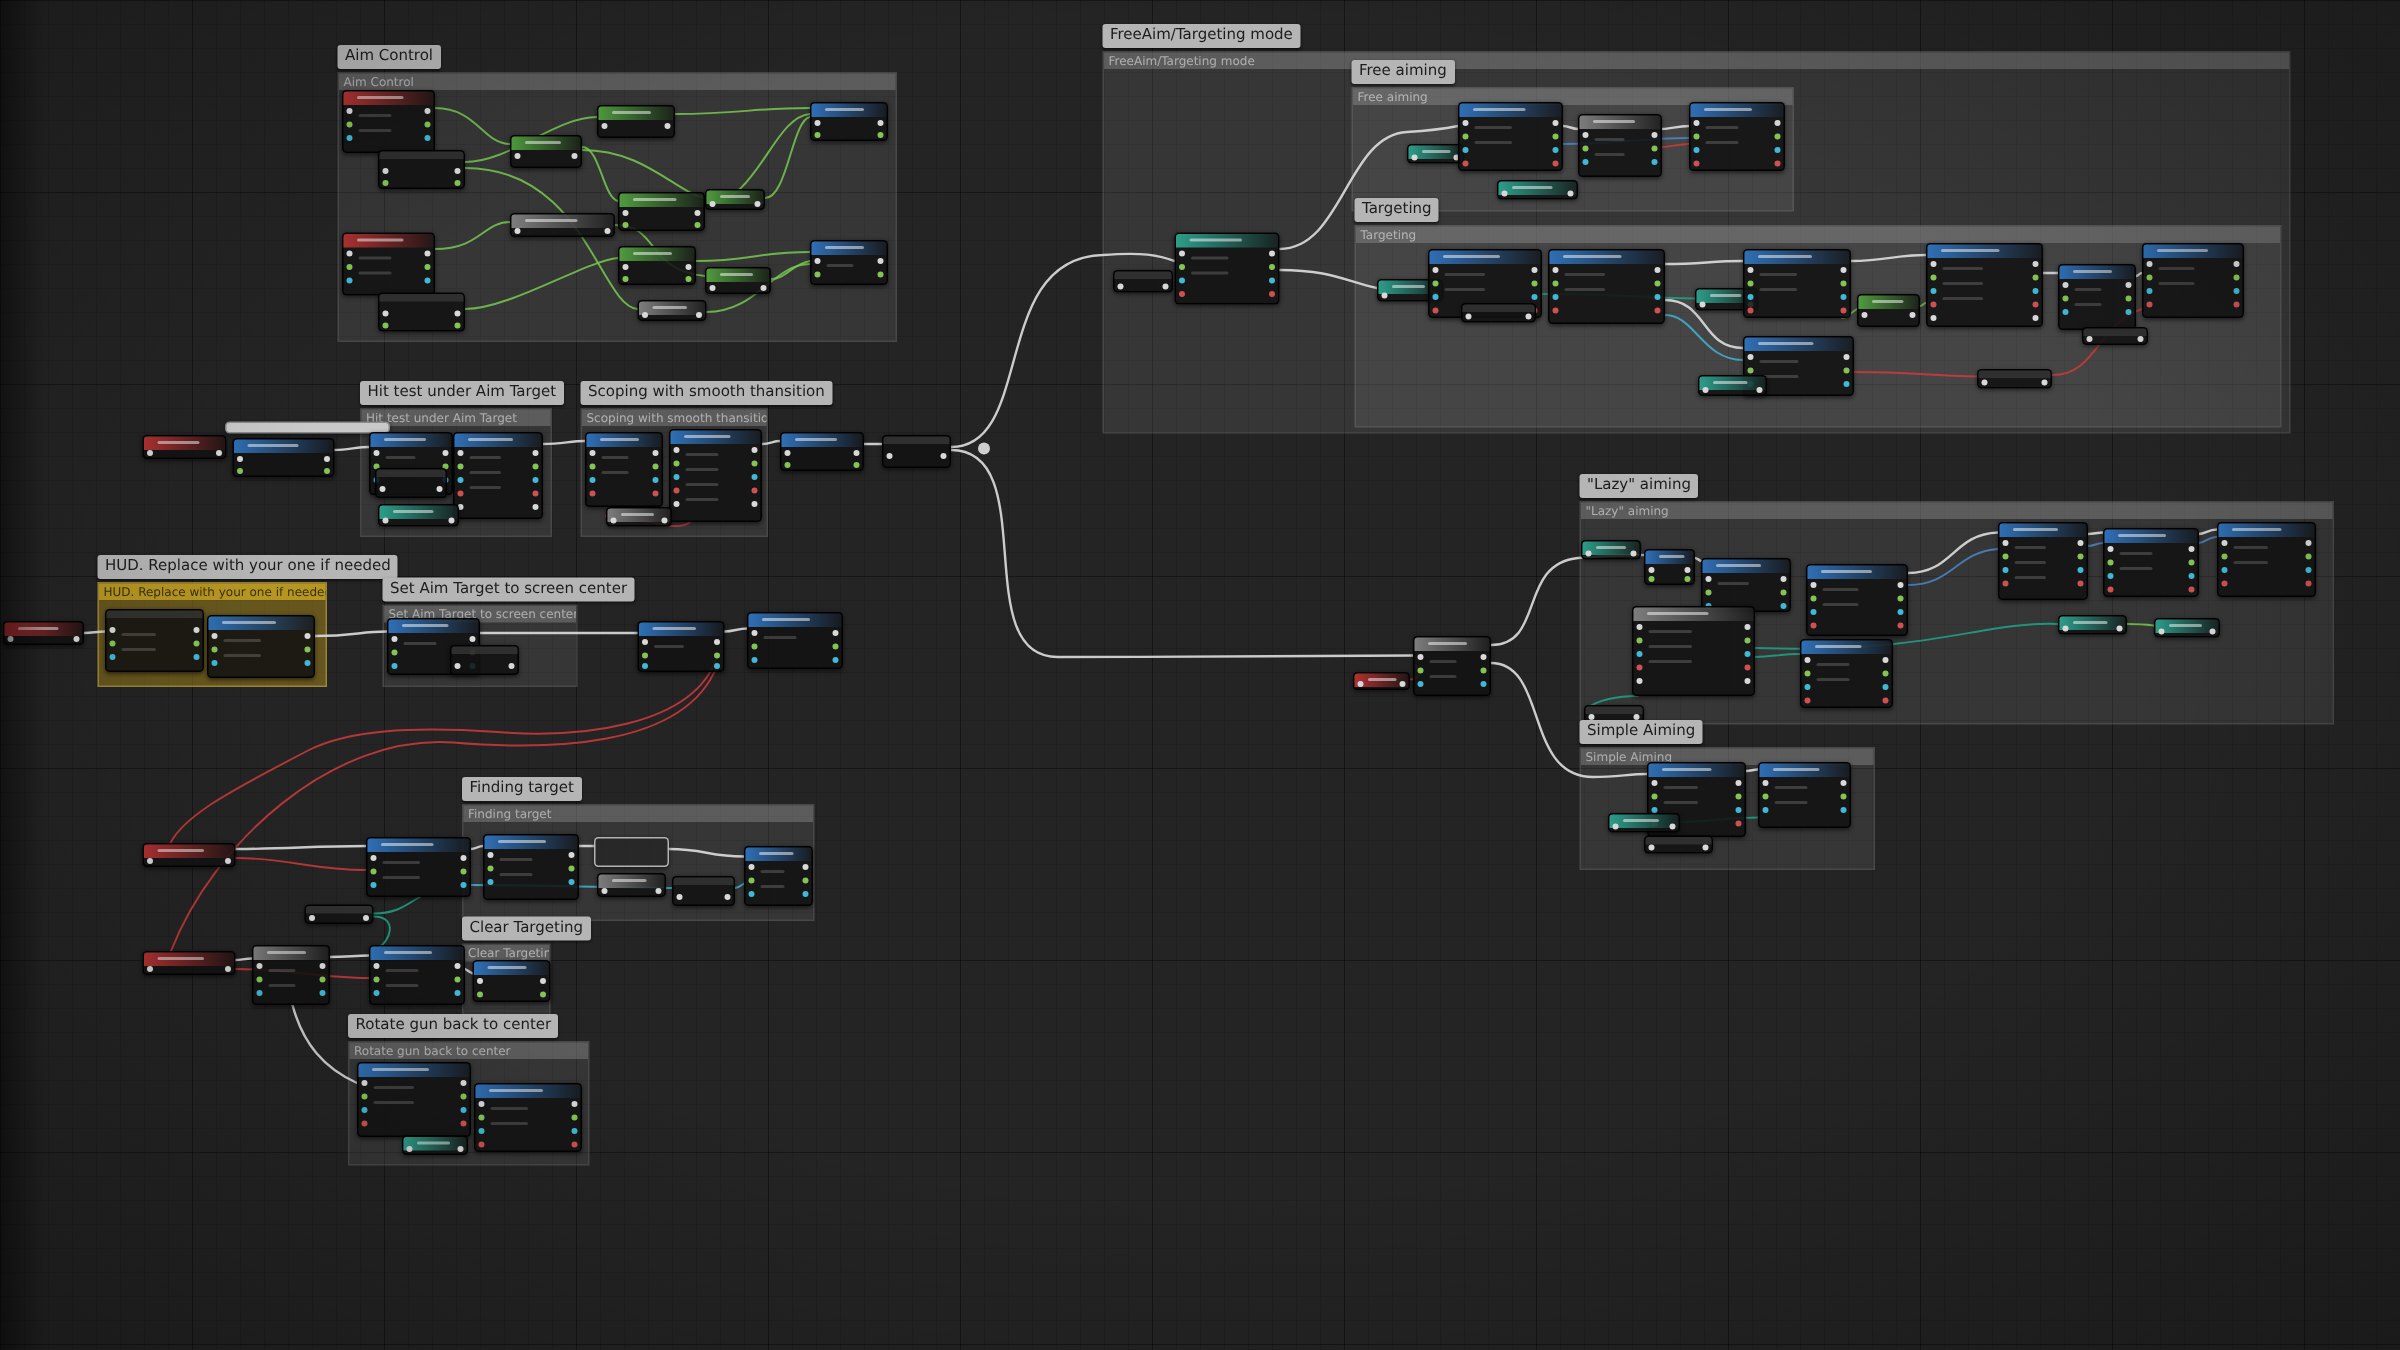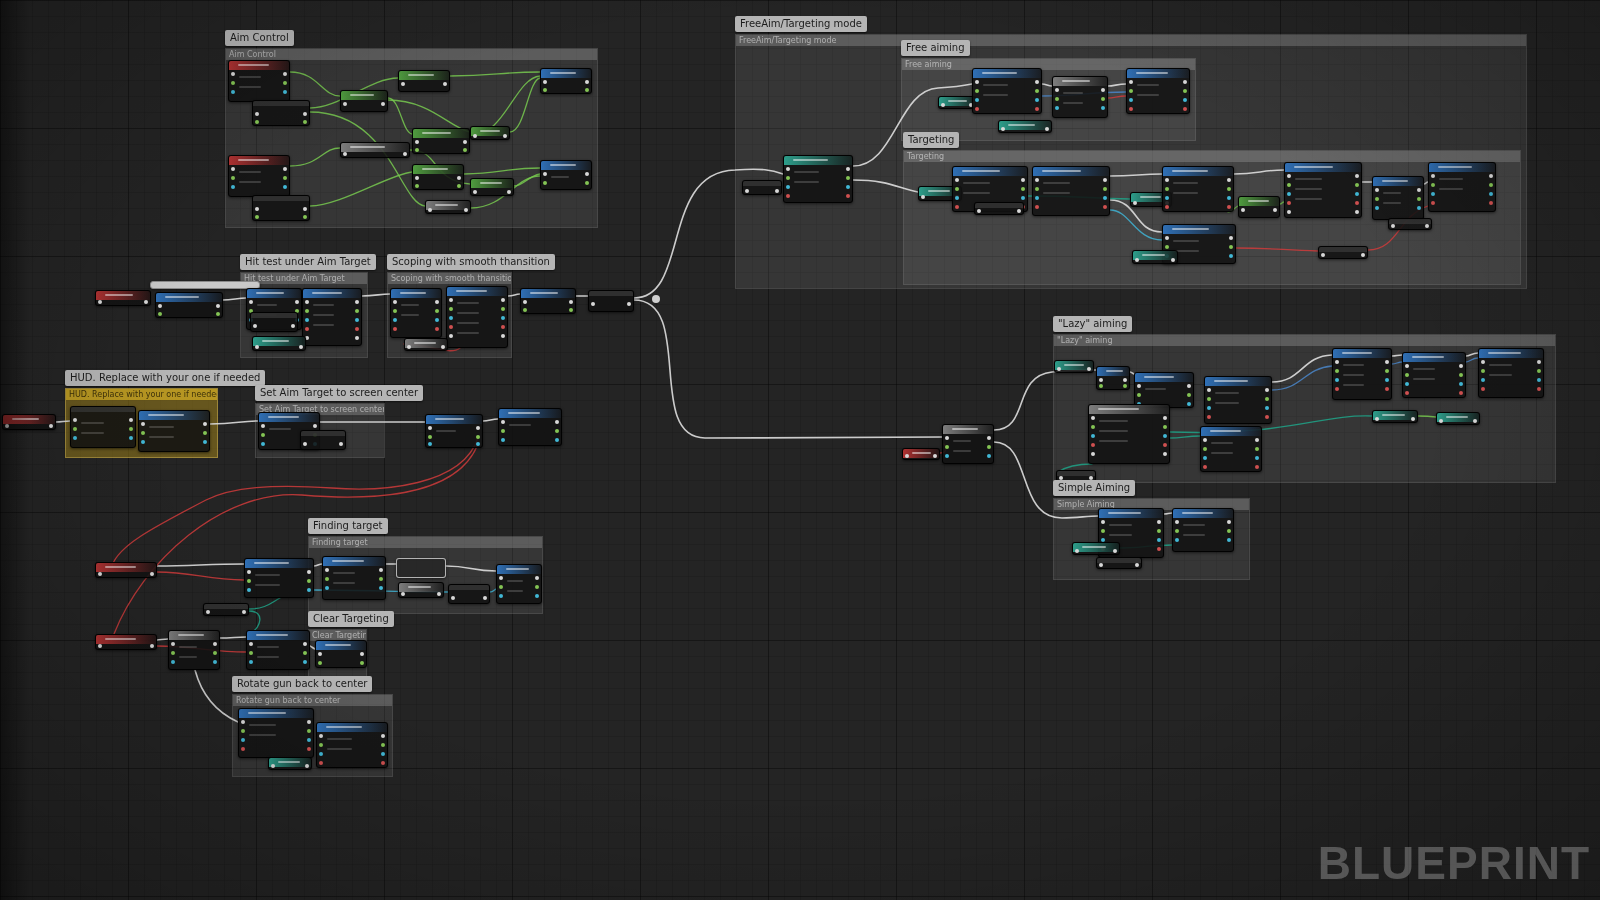--- a/index.html
+++ b/index.html
@@ -1042,14 +1042,13 @@
         <div class="tbar" style="width: 24px;"></div>
       </div>
       <div class="pin" style="background: rgb(216, 216, 216); top: 6px; left: 2px;"></div>
       <div class="pin" style="background: rgb(216, 216, 216); top: 6px; right: 2px;"></div>
     </div>
     <div class="node c-dark" style="left: 1096px; top: 557px; width: 46px; height: 12px;">
       <div class="hdr"></div>
       <div class="pin" style="background: rgb(216, 216, 216); top: 5px; left: 2px;"></div>
       <div class="pin" style="background: rgb(216, 216, 216); top: 5px; right: 2px;"></div>
     </div>
-  <div class="watermark">BLUEPRINT</div>
 </div>
 
 </body></html>

